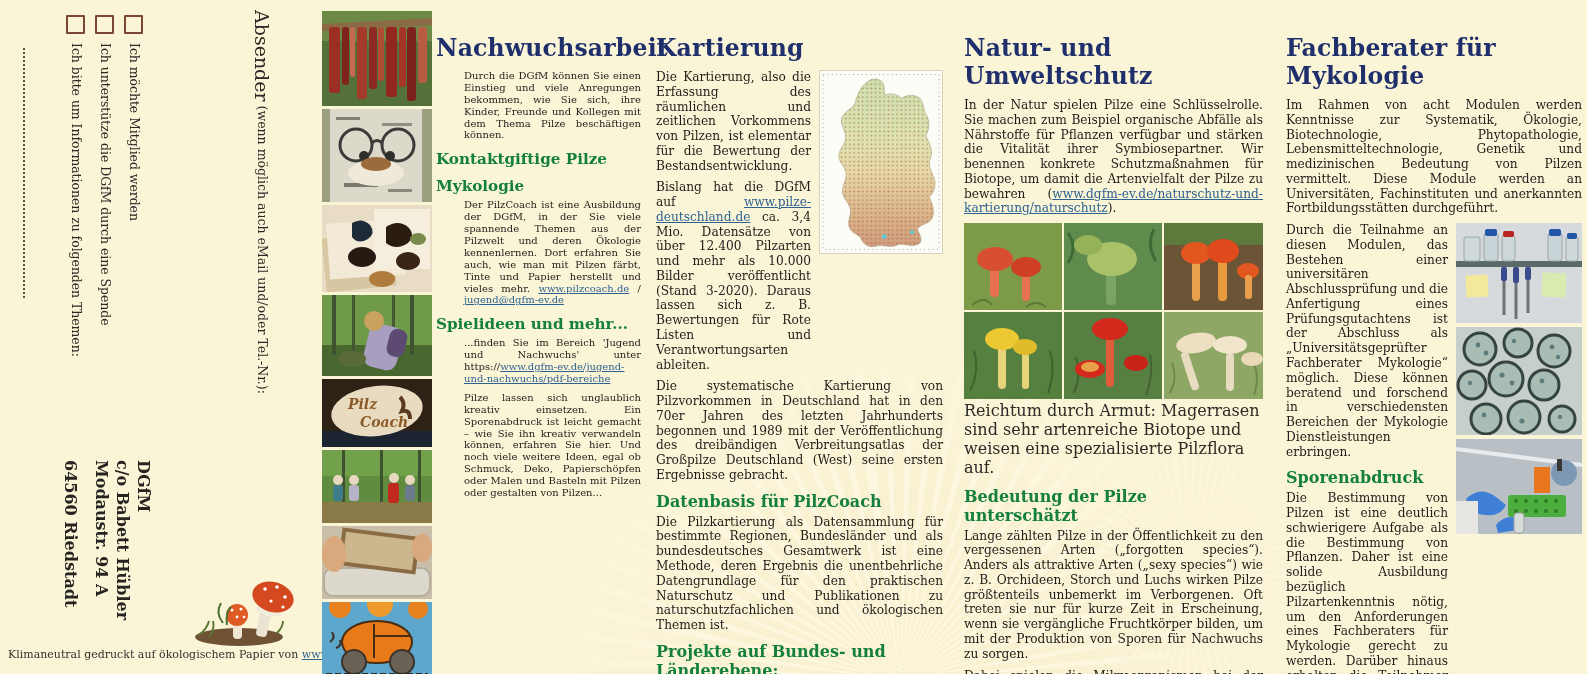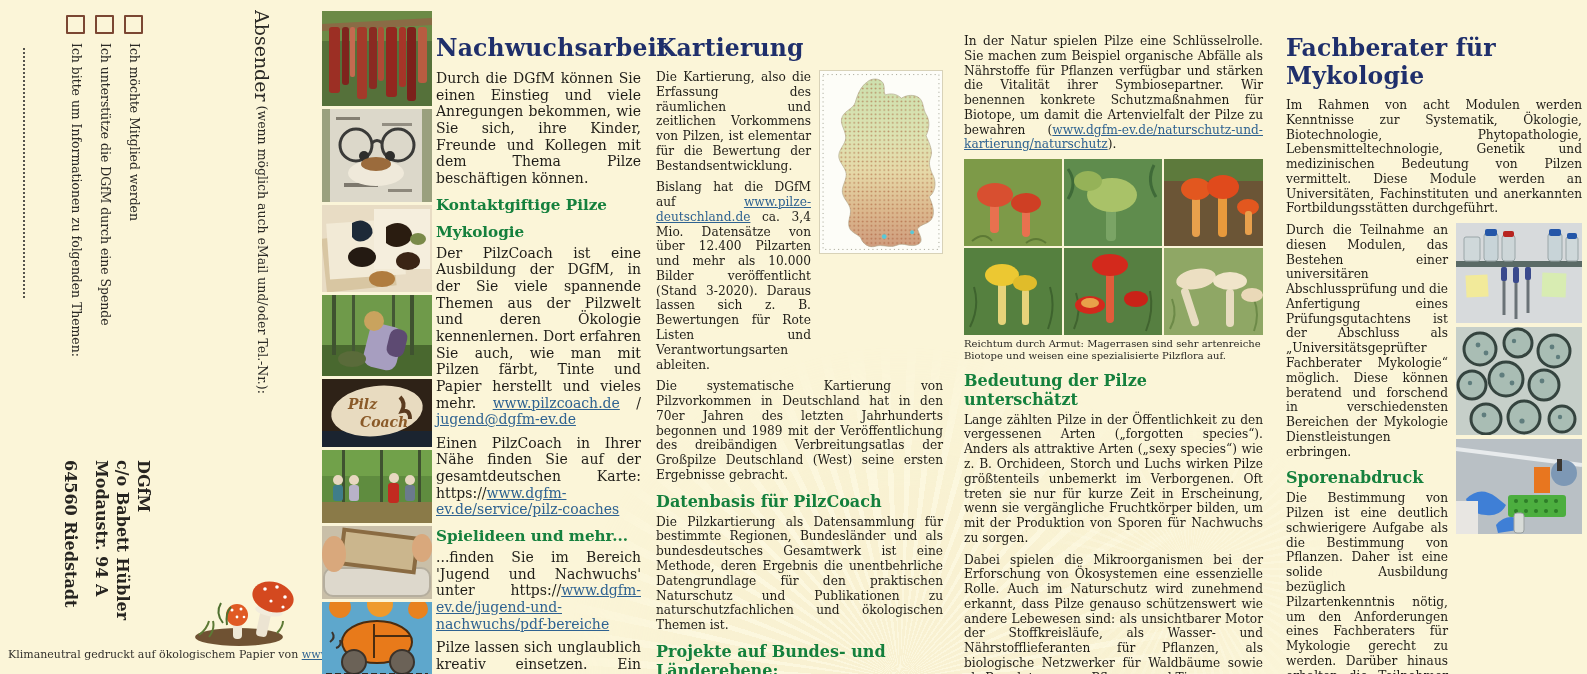--- a/index.html
+++ b/index.html
@@ -28,25 +28,25 @@
   .ph{width:110px;display:block;}
   
   .col{position:absolute;top:34px;}
   #col1{left:436px;width:205px;}
   #col2{left:656px;width:287px;}
   #col3{left:964px;width:299px;}
   #col4{left:1286px;width:296px;}
   .t1{font-size:23.5px;font-weight:bold;color:#1f2f6b;margin:0 0 8px;letter-spacing:.2px;}
   .t2{font-size:16px;font-weight:bold;color:#15803d;margin:9px 0 4px;}
   .col p{font-size:12.2px;line-height:1.21;text-align:justify;margin:0 0 7px;}
-  #col1 p{font-size:14px;line-height:1.19;}
+  #col1 p{font-size:10px;line-height:1.19;margin-left:28px;}
   #col1 .t2{font-size:15.2px;}
   .boldp{font-weight:bold;}
   .lnk{color:#2e6291;text-decoration:underline;cursor:pointer;}
-  .caption{font-size:10px;line-height:1.18;text-align:left;margin:3px 0 0;color:#2b2a25;}
+  .caption{font-size:16px;line-height:1.18;text-align:left;margin:3px 0 0;color:#2b2a25;}
   .map-row{display:flex;gap:8px;align-items:flex-start;justify-content:center;}
   .map-row .txt{flex:1;}
   .map-box{width:124px;background:#fdfdf8;border:1px solid #d8d2b8;padding:2px;box-sizing:border-box;}
   .media-row{display:flex;gap:8px;align-items:flex-start;}
   .media-row .txt{width:162px;}
   .photo-stack{width:126px;display:flex;flex-direction:column;gap:4px;}
   .collage{margin:0 0 2px;}
   svg{display:block;}
   .signword{font-style:italic;font-weight:bold;}
 </style>
@@ -208,21 +208,20 @@
       <path d="M8,40 q6,-4 2,-10 M14,46 q6,-2 4,-8" stroke="#3a332c" stroke-width="2" fill="none"></path>
     </svg>
   </section>
 
   <section class="col" id="col1">
     <div class="t1">Nachwuchsarbeit</div>
     <p>Durch die DGfM können Sie einen Einstieg und viele Anregungen bekommen, wie Sie sich, ihre Kinder, Freunde und Kollegen mit dem Thema Pilze beschäftigen können.</p>
     <div class="t2">Kontaktgiftige Pilze</div>
     <div class="t2">Mykologie</div>
     <p><span>Der PilzCoach ist eine Ausbildung der DGfM, in der Sie viele spannende Themen aus der Pilzwelt und deren Ökologie kennenlernen. Dort erfahren Sie auch, wie man mit Pilzen färbt, Tinte und Papier herstellt und vieles mehr. </span><a class="lnk">www.pilzcoach.de</a><span> / </span><a class="lnk">jugend@dgfm-ev.de</a></p>
-    <p><span>Einen PilzCoach in Ihrer Nähe finden Sie auf der gesamtdeutschen Karte: https://</span><a class="lnk">www.dgfm-ev.de/service/pilz-coaches</a></p>
     <div class="t2">Spielideen und mehr...</div>
     <p><span>...finden Sie im Bereich 'Jugend und Nachwuchs' unter https://</span><a class="lnk">www.dgfm-ev.de/jugend-und-nachwuchs/pdf-bereiche</a></p>
     <p>Pilze lassen sich unglaublich kreativ einsetzen. Ein Sporenabdruck ist leicht gemacht – wie Sie ihn kreativ verwandeln können, erfahren Sie hier. Und noch viele weitere Ideen, egal ob Schmuck, Deko, Papierschöpfen oder Malen und Basteln mit Pilzen oder gestalten von Pilzen...</p>
 
   </section>
 
   <section class="col" id="col2">
     <div class="t1">Kartierung</div>
     <div class="map-row">
       <div class="txt">
@@ -253,20 +252,21 @@
       </div>
     </div>
     <p>Die systematische Kartierung von Pilzvorkommen in Deutschland hat in den 70er Jahren des letzten Jahrhunderts begonnen und 1989 mit der Veröffentlichung des dreibändigen Verbreitungsatlas der Großpilze Deutschland (West) seine ersten Ergebnisse gebracht.</p>
     <div class="t2">Datenbasis für PilzCoach</div>
     <p>Die Pilzkartierung als Datensammlung für bestimmte Regionen, Bundesländer und als bundesdeutsches Gesamtwerk ist eine Methode, deren Ergebnis die unentbehrliche Datengrundlage für den praktischen Naturschutz und Publikationen zu naturschutzfachlichen und ökologischen Themen ist.</p>
     <div class="t2">Projekte auf Bundes- und Länderebene:</div>
 
   </section>
 
   <section class="col" id="col3">
+    <div class="t1">Natur- und Umweltschutz</div>
     <p><span>In der Natur spielen Pilze eine Schlüsselrolle. Sie machen zum Beispiel organische Abfälle als Nährstoffe für Pflanzen verfügbar und stärken die Vitalität ihrer Symbiosepartner. Wir benennen konkrete Schutzmaßnahmen für Biotope, um damit die Artenvielfalt der Pilze zu bewahren (</span><a class="lnk">www.dgfm-ev.de/naturschutz-und-kartierung/naturschutz</a><span>).</span></p>
     <svg class="collage" width="299" height="176" viewBox="0 0 299 176">
       <rect width="299" height="176" fill="#fbf5d8"></rect>
       <g>
         <rect x="0" y="0" width="98" height="87" fill="#7d9a48"></rect>
         <path d="M8,82 q12,-10 20,0 M62,84 q10,-8 20,0" stroke="#5d7a35" stroke-width="2" fill="none"></path>
         <rect x="26" y="40" width="9" height="34" rx="4" fill="#e8714f"></rect>
         <ellipse cx="31" cy="36" rx="18" ry="12" fill="#d84f30"></ellipse>
         <rect x="58" y="48" width="8" height="30" rx="4" fill="#e8714f"></rect>
         <ellipse cx="62" cy="44" rx="15" ry="10" fill="#cf3f24"></ellipse>

